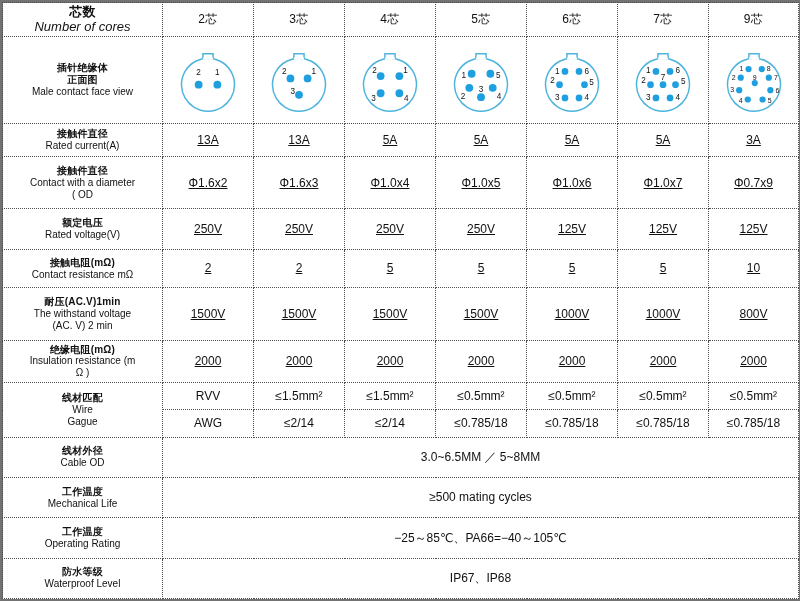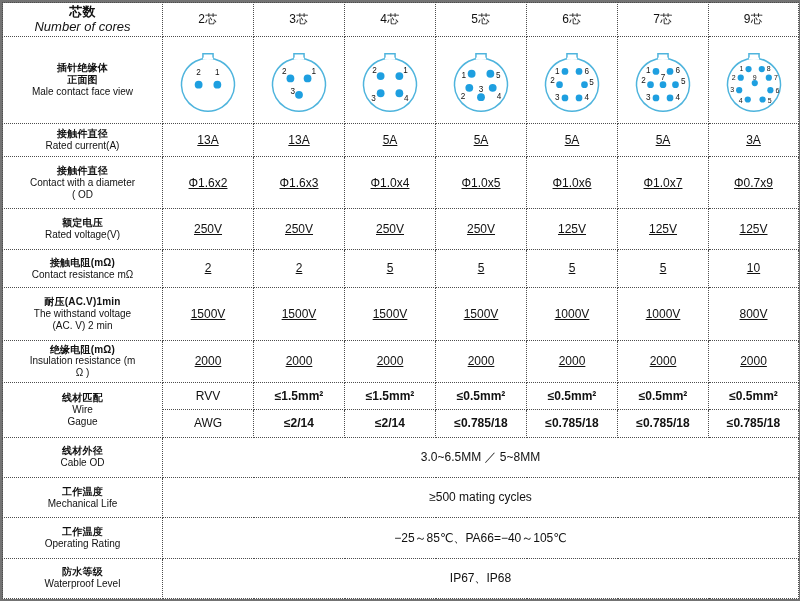--- a/index.html
+++ b/index.html
@@ -55,21 +55,21 @@
     font-weight: normal;
     letter-spacing: 0.5px;
   }
   td.hdr-label {
     background: #f7cdb4;
   }
   td.hdr-label .cn { font-size: 13px; font-weight: bold; }
   td.hdr-label .en { font-size: 13px; font-style: italic; }
   td.dia { padding: 0; height: 82px; }
   td.val { font-size: 13px; text-decoration: underline; }
-  td.wire { font-size: 12px; background: #f7cdb4; font-weight: bold; }
+  td.wire { font-size: 12px; background: #f7cdb4; }
   td.wire-key {
     background: #f7cdb4;
     text-align: left;
     font-size: 13px;
     width: 55px;
     padding-left: 6px;
     margin-top: 12px;
   }
   td.merged { font-size: 13.5px; }
   .conn { display: block; margin: 0 auto; }

